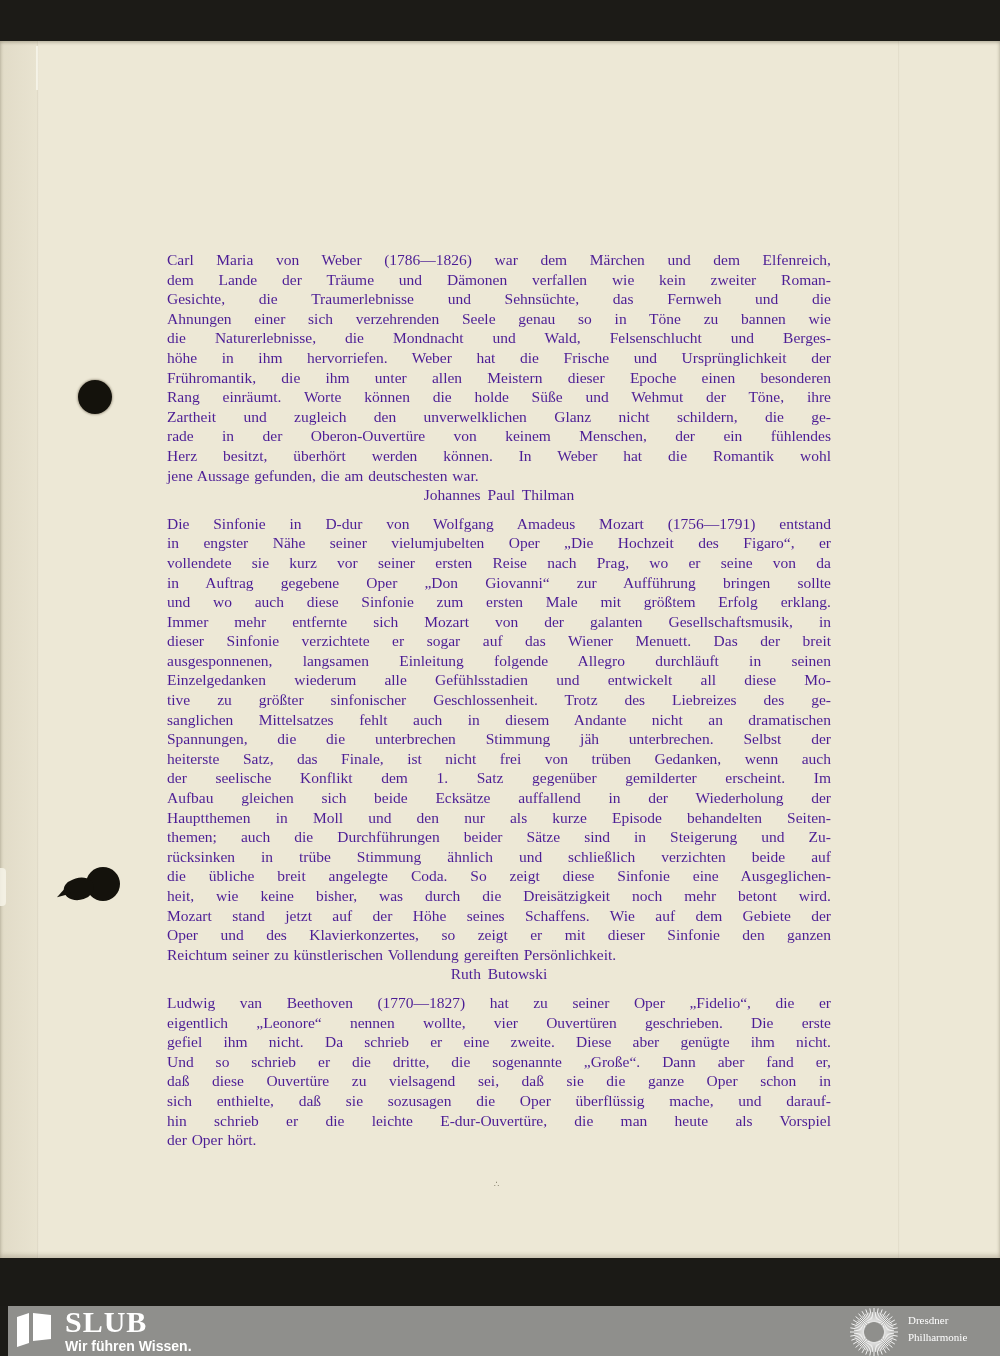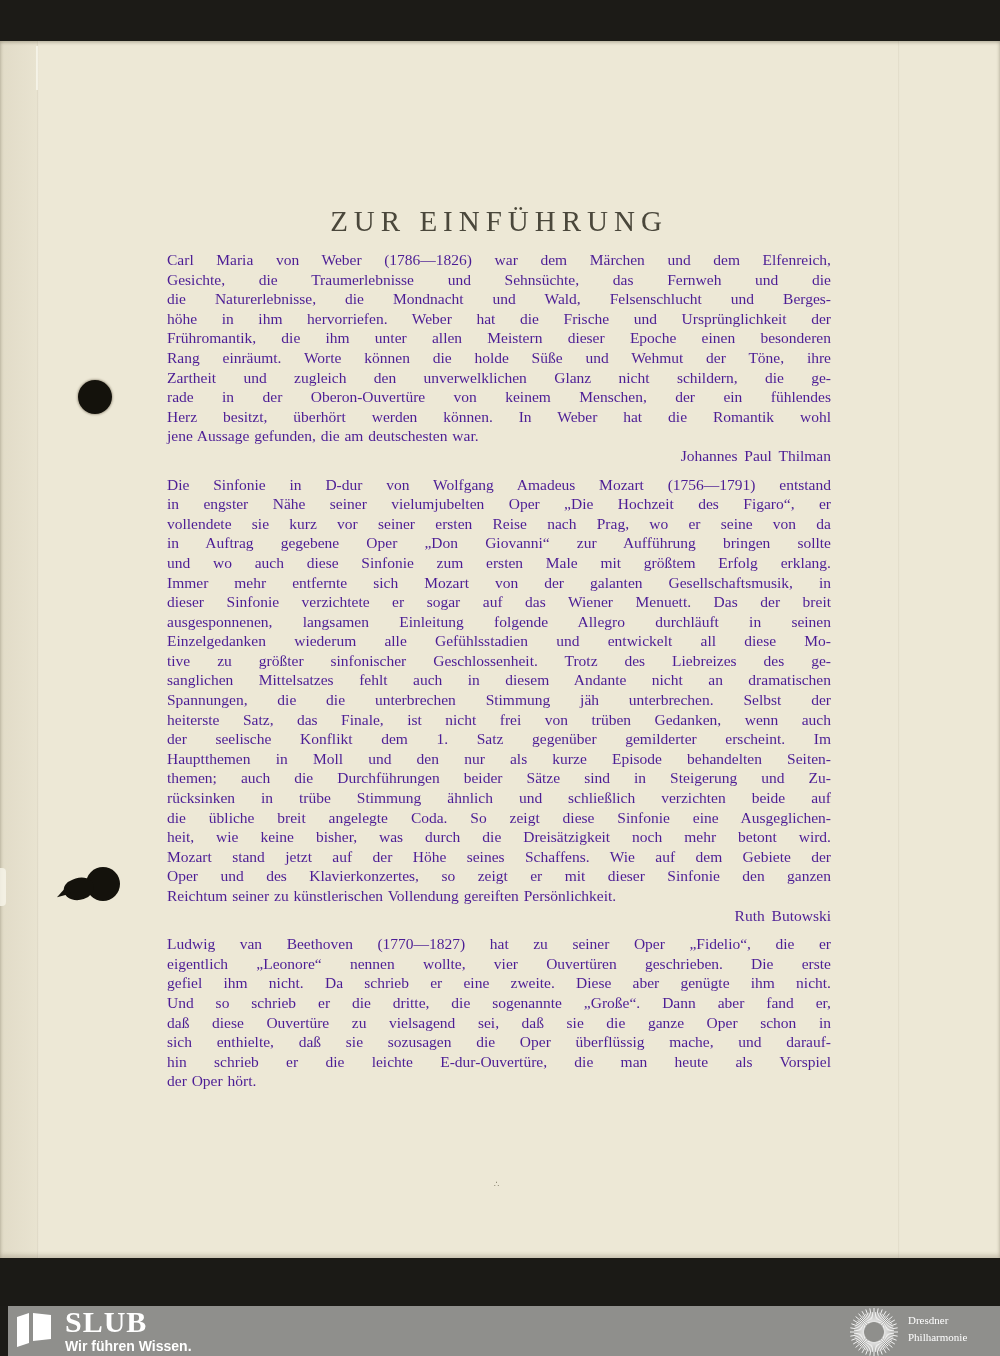--- a/index.html
+++ b/index.html
@@ -79,21 +79,21 @@
   }
   .para{margin:0 0 9px 0;}
   .line{
     line-height:19.6px;height:19.6px;
     text-align:justify;text-align-last:justify;
     white-space:nowrap0;
   }
   .line.last{text-align-last:left;}
   .signature{
     line-height:19.6px;height:19.6px;
-    text-align:right;
+    text-align:center;
     word-spacing:3px;
   }
   
   .black-gap{
     position:absolute;left:0;top:1258px;width:1000px;height:48px;
     background:#1b1a16;
   }
   .brandbar{
     position:absolute;left:8px;top:1306px;width:1000px;height:64px;
     background:#8f8f8c;
@@ -133,26 +133,27 @@
     <div class="scratch"></div>
     <div class="notch"></div>
 
     <div class="hole1"></div>
     <div class="hole2a"></div>
     <div class="hole2b"></div>
     <div class="hole2c"></div>
 
     <div class="speck">∴</div>
 
-    <div class="doc-title">ZUR EINFÜHRUNG</div>
 
     <div class="text-block">
       <div class="para">
           <div class="line">Carl Maria von Weber (1786—1826) war dem Märchen und dem Elfenreich,</div>
+          <div class="line">dem Lande der Träume und Dämonen verfallen wie kein zweiter Roman-</div>
           <div class="line">Gesichte, die Traumerlebnisse und Sehnsüchte, das Fernweh und die</div>
+          <div class="line">Ahnungen einer sich verzehrenden Seele genau so in Töne zu bannen wie</div>
           <div class="line">die Naturerlebnisse, die Mondnacht und Wald, Felsenschlucht und Berges-</div>
           <div class="line">höhe in ihm hervorriefen. Weber hat die Frische und Ursprünglichkeit der</div>
           <div class="line">Frühromantik, die ihm unter allen Meistern dieser Epoche einen besonderen</div>
           <div class="line">Rang einräumt. Worte können die holde Süße und Wehmut der Töne, ihre</div>
           <div class="line">Zartheit und zugleich den unverwelklichen Glanz nicht schildern, die ge-</div>
           <div class="line">rade in der Oberon-Ouvertüre von keinem Menschen, der ein fühlendes</div>
           <div class="line">Herz besitzt, überhört werden können. In Weber hat die Romantik wohl</div>
           <div class="line last">jene Aussage gefunden, die am deutschesten war.</div>
           <div class="signature">Johannes Paul Thilman</div>
         </div>
@@ -164,20 +165,21 @@
           <div class="line">und wo auch diese Sinfonie zum ersten Male mit größtem Erfolg erklang.</div>
           <div class="line">Immer mehr entfernte sich Mozart von der galanten Gesellschaftsmusik, in</div>
           <div class="line">dieser Sinfonie verzichtete er sogar auf das Wiener Menuett. Das der breit</div>
           <div class="line">ausgesponnenen, langsamen Einleitung folgende Allegro durchläuft in seinen</div>
           <div class="line">Einzelgedanken wiederum alle Gefühlsstadien und entwickelt all diese Mo-</div>
           <div class="line">tive zu größter sinfonischer Geschlossenheit. Trotz des Liebreizes des ge-</div>
           <div class="line">sanglichen Mittelsatzes fehlt auch in diesem Andante nicht an dramatischen</div>
           <div class="line">Spannungen, die die unterbrechen Stimmung jäh unterbrechen. Selbst der</div>
           <div class="line">heiterste Satz, das Finale, ist nicht frei von trüben Gedanken, wenn auch</div>
           <div class="line">der seelische Konflikt dem 1. Satz gegenüber gemilderter erscheint. Im</div>
+          <div class="line">Aufbau gleichen sich beide Ecksätze auffallend in der Wiederholung der</div>
           <div class="line">Hauptthemen in Moll und den nur als kurze Episode behandelten Seiten-</div>
           <div class="line">themen; auch die Durchführungen beider Sätze sind in Steigerung und Zu-</div>
           <div class="line">rücksinken in trübe Stimmung ähnlich und schließlich verzichten beide auf</div>
           <div class="line">die übliche breit angelegte Coda. So zeigt diese Sinfonie eine Ausgeglichen-</div>
           <div class="line">heit, wie keine bisher, was durch die Dreisätzigkeit noch mehr betont wird.</div>
           <div class="line">Mozart stand jetzt auf der Höhe seines Schaffens. Wie auf dem Gebiete der</div>
           <div class="line">Oper und des Klavierkonzertes, so zeigt er mit dieser Sinfonie den ganzen</div>
           <div class="line last">Reichtum seiner zu künstlerischen Vollendung gereiften Persönlichkeit.</div>
           <div class="signature">Ruth Butowski</div>
         </div>

